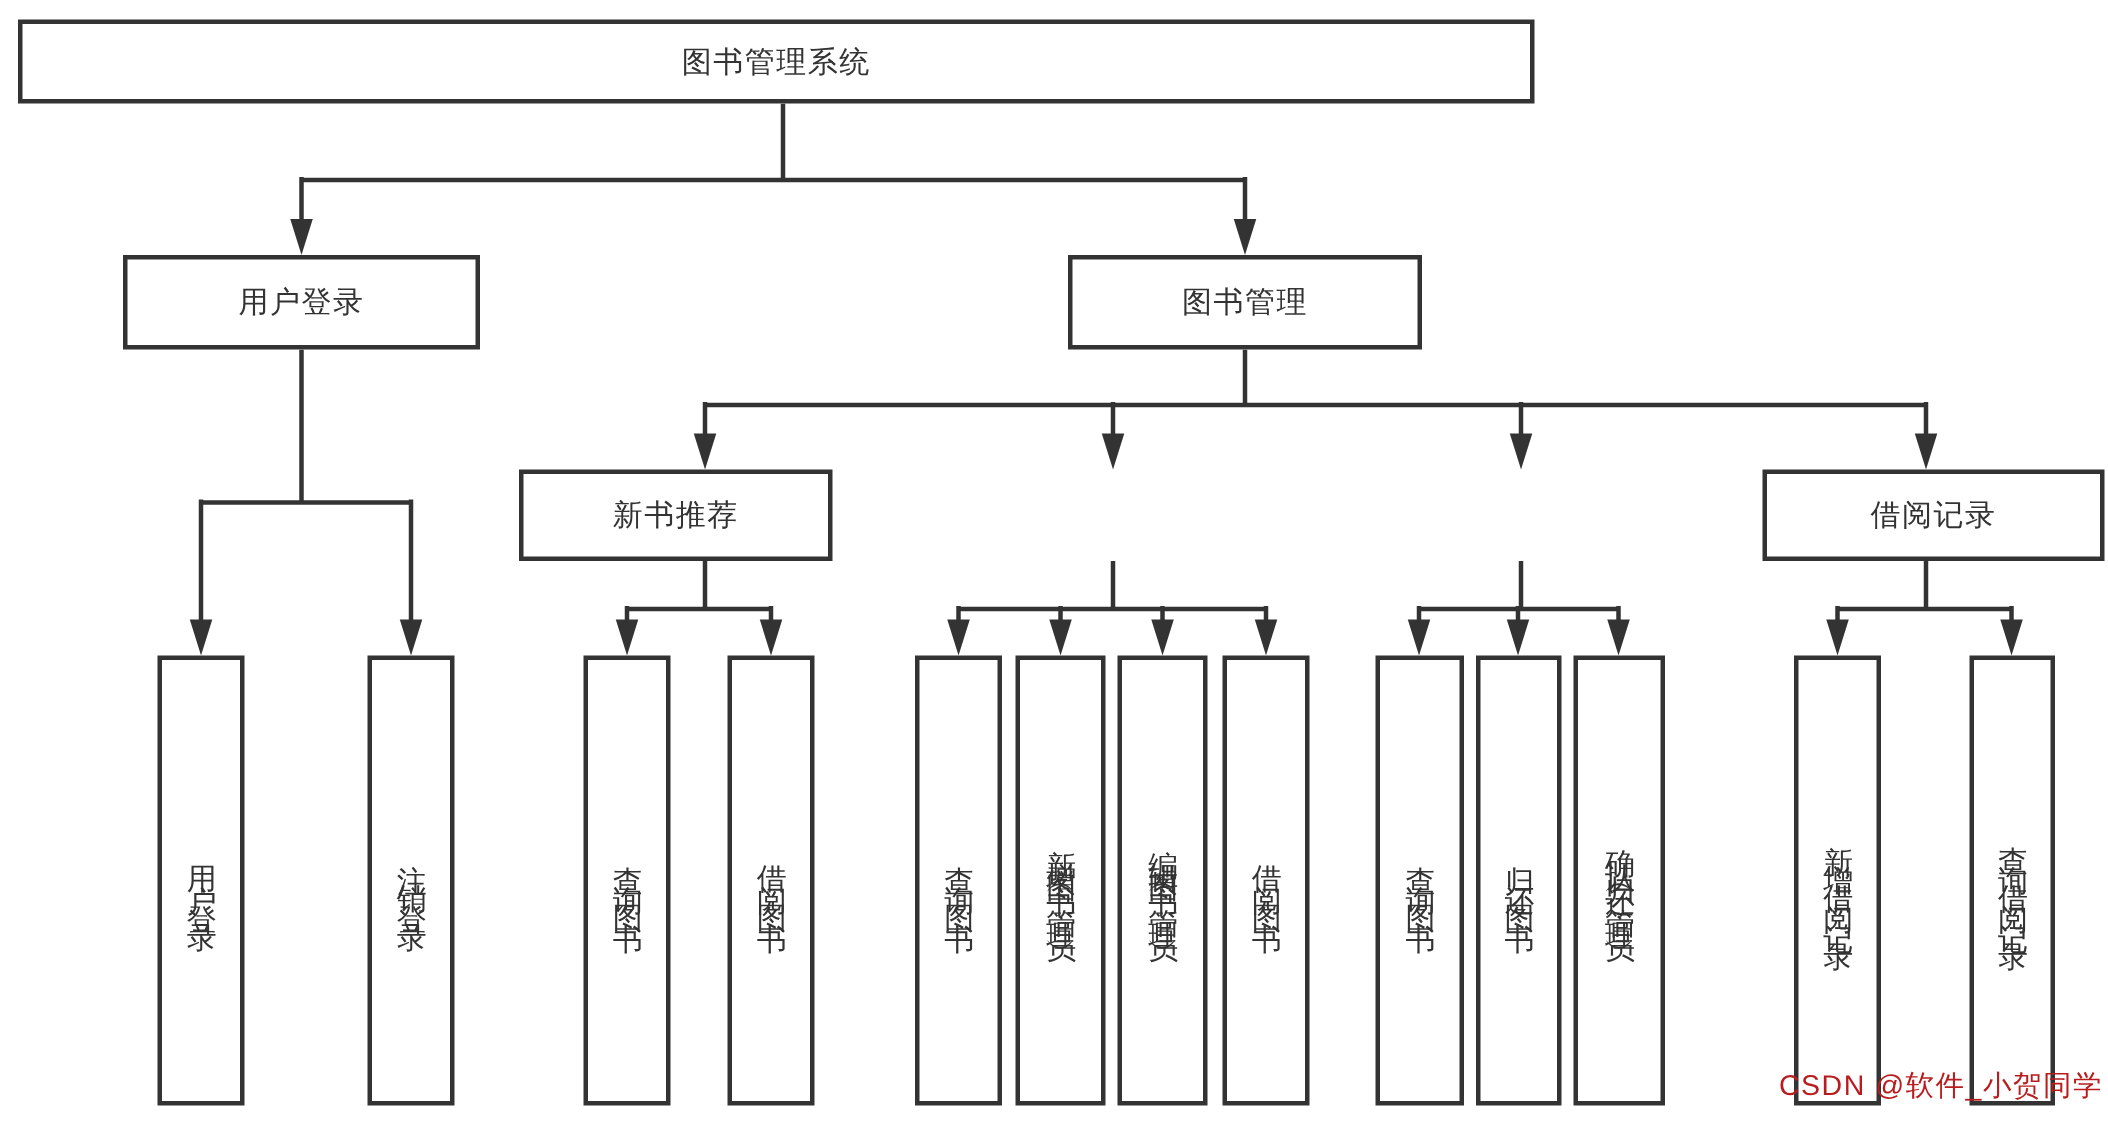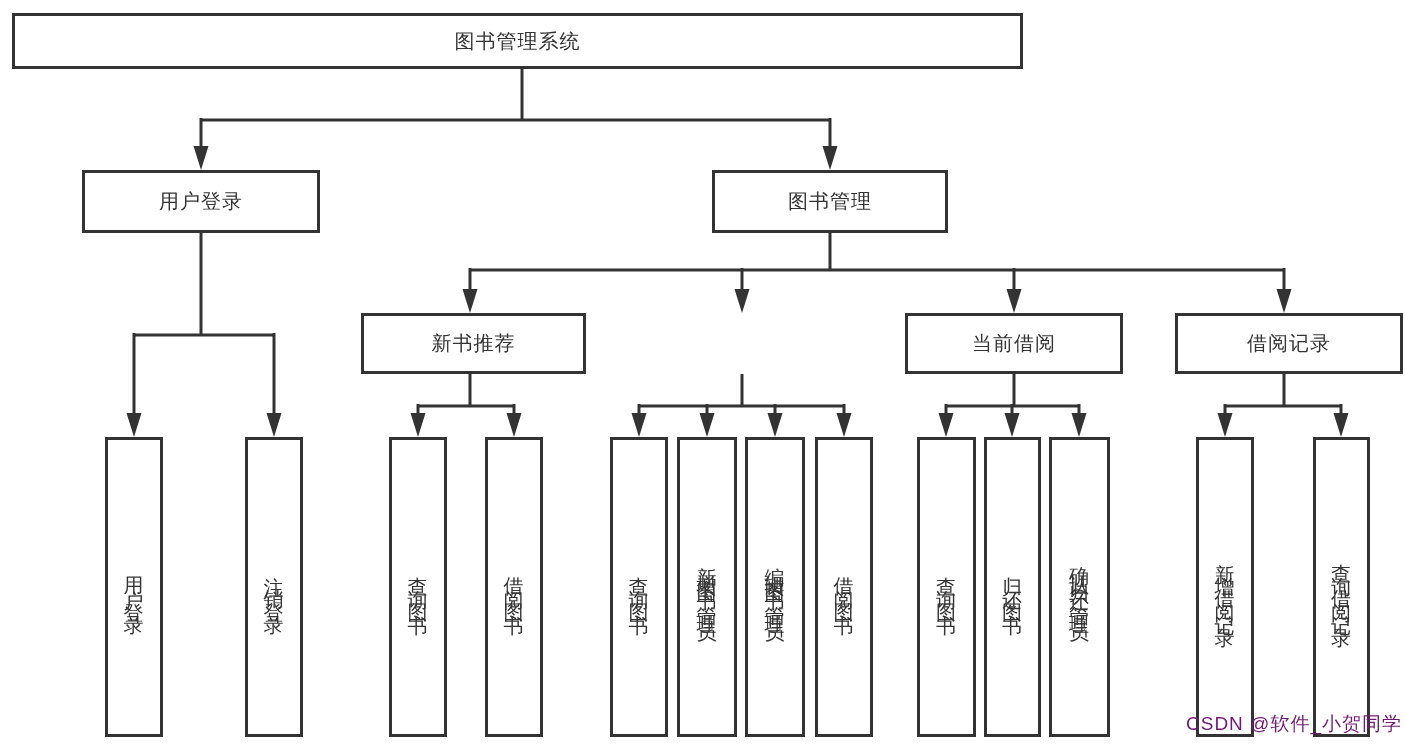--- a/index.html
+++ b/index.html
@@ -18,21 +18,21 @@
     border:3px solid #333333;background:#ffffff;
     display:flex;align-items:center;justify-content:center;z-index:1;
   }
   .vtext{
     writing-mode:vertical-rl;text-orientation:mixed;
     font-size:20px;line-height:1;letter-spacing:13px;white-space:nowrap;
   }
   .vtext.tight{letter-spacing:8px;}
   .watermark{
     position:absolute;left:1186px;top:711px;z-index:3;
-    font-size:19px;letter-spacing:1px;color:#701a75;white-space:nowrap;
+    font-size:19px;letter-spacing:1px;color:#b91c1c;white-space:nowrap;
   }
 </style>
 </head>
 <body>
 
 <div class="stage">
 
   <svg class="wires" viewBox="0 0 1405 747" xmlns="http://www.w3.org/2000/svg">
     <g stroke="#333333" stroke-width="3" fill="none">
 
@@ -103,25 +103,22 @@
     <span>图书管理系统</span>
   </div>
 
   <div class="hbox" style="left:82px;top:170px;width:238px;height:63px">
     <span>用户登录</span>
   </div>
   <div class="hbox" style="left:712px;top:170px;width:236px;height:63px">
     <span>图书管理</span>
   </div>
 
-  <div class="hbox" style="left:361px;top:313px;width:225px;height:61px">
+  <div class="hbox" style="left:346px;top:313px;width:209px;height:61px">
     <span>新书推荐</span>
-  </div>
-  <div class="hbox" style="left:905px;top:313px;width:218px;height:61px">
-    <span>当前借阅</span>
   </div>
   <div class="hbox" style="left:1175px;top:313px;width:228px;height:61px">
     <span>借阅记录</span>
   </div>
 
   <div class="vbox" style="left:105px">
     <span class="vtext">用户登录</span>
   </div>
   <div class="vbox" style="left:245px">
     <span class="vtext">注销登录</span>

